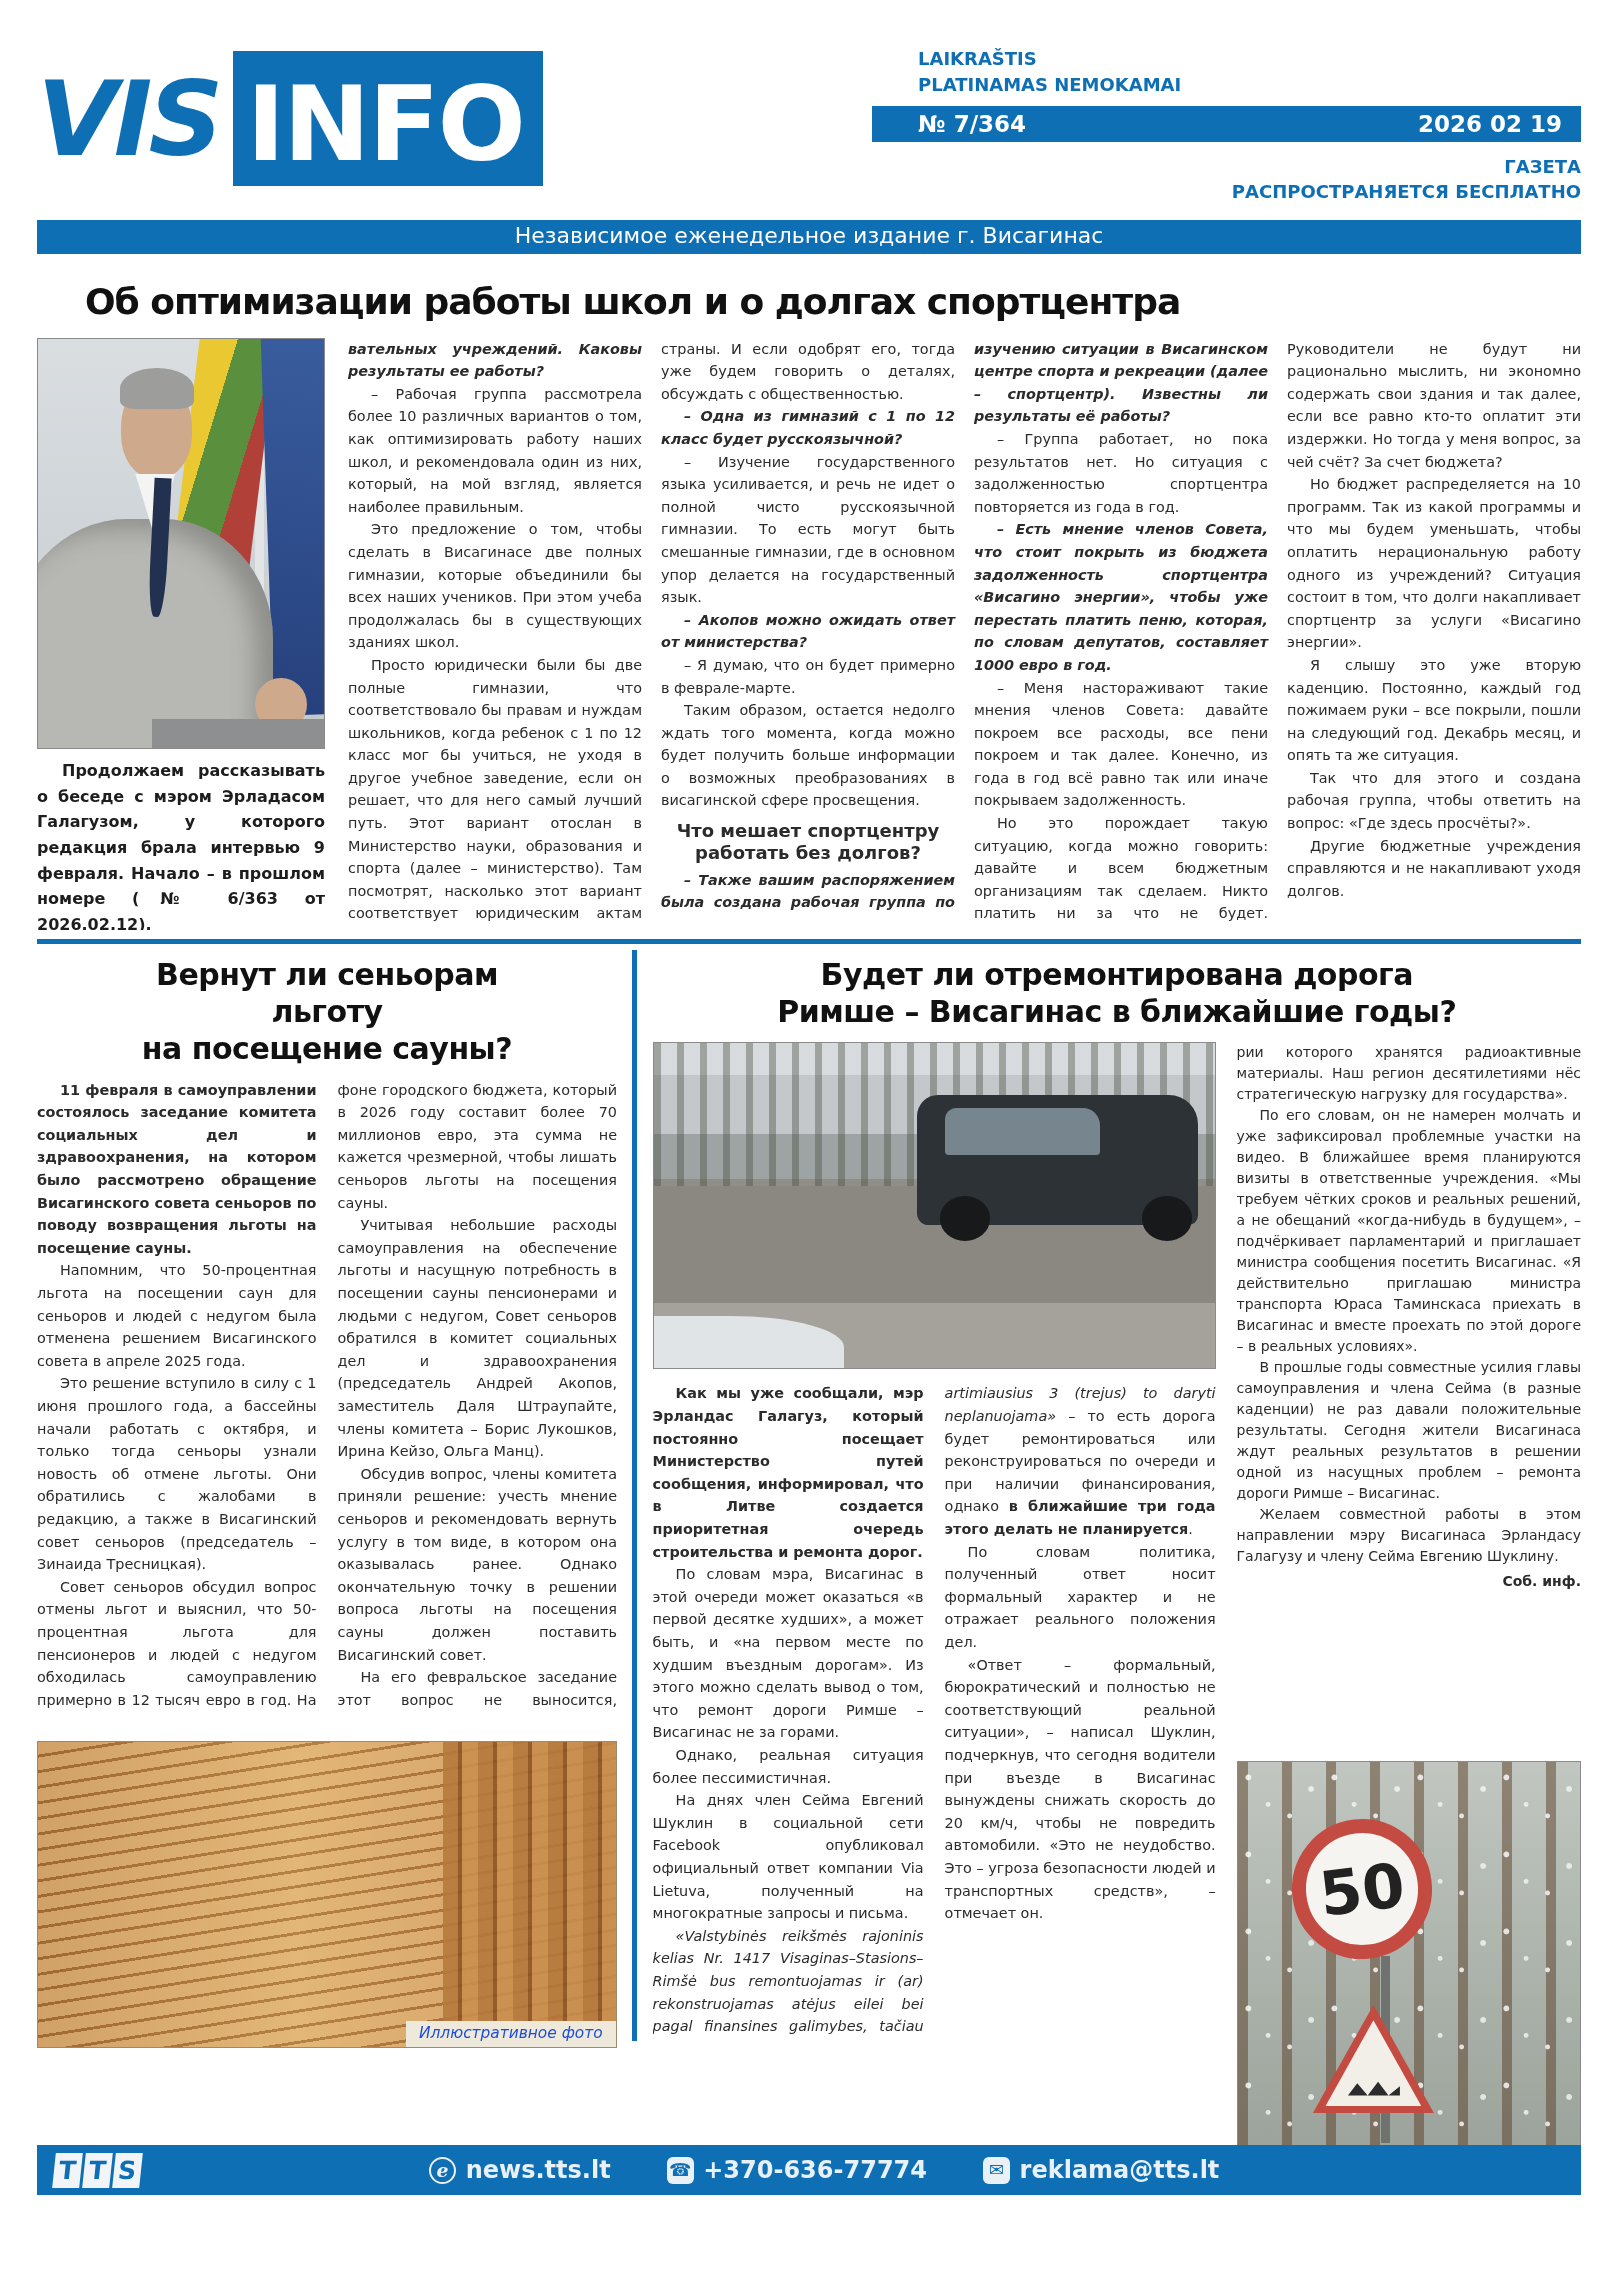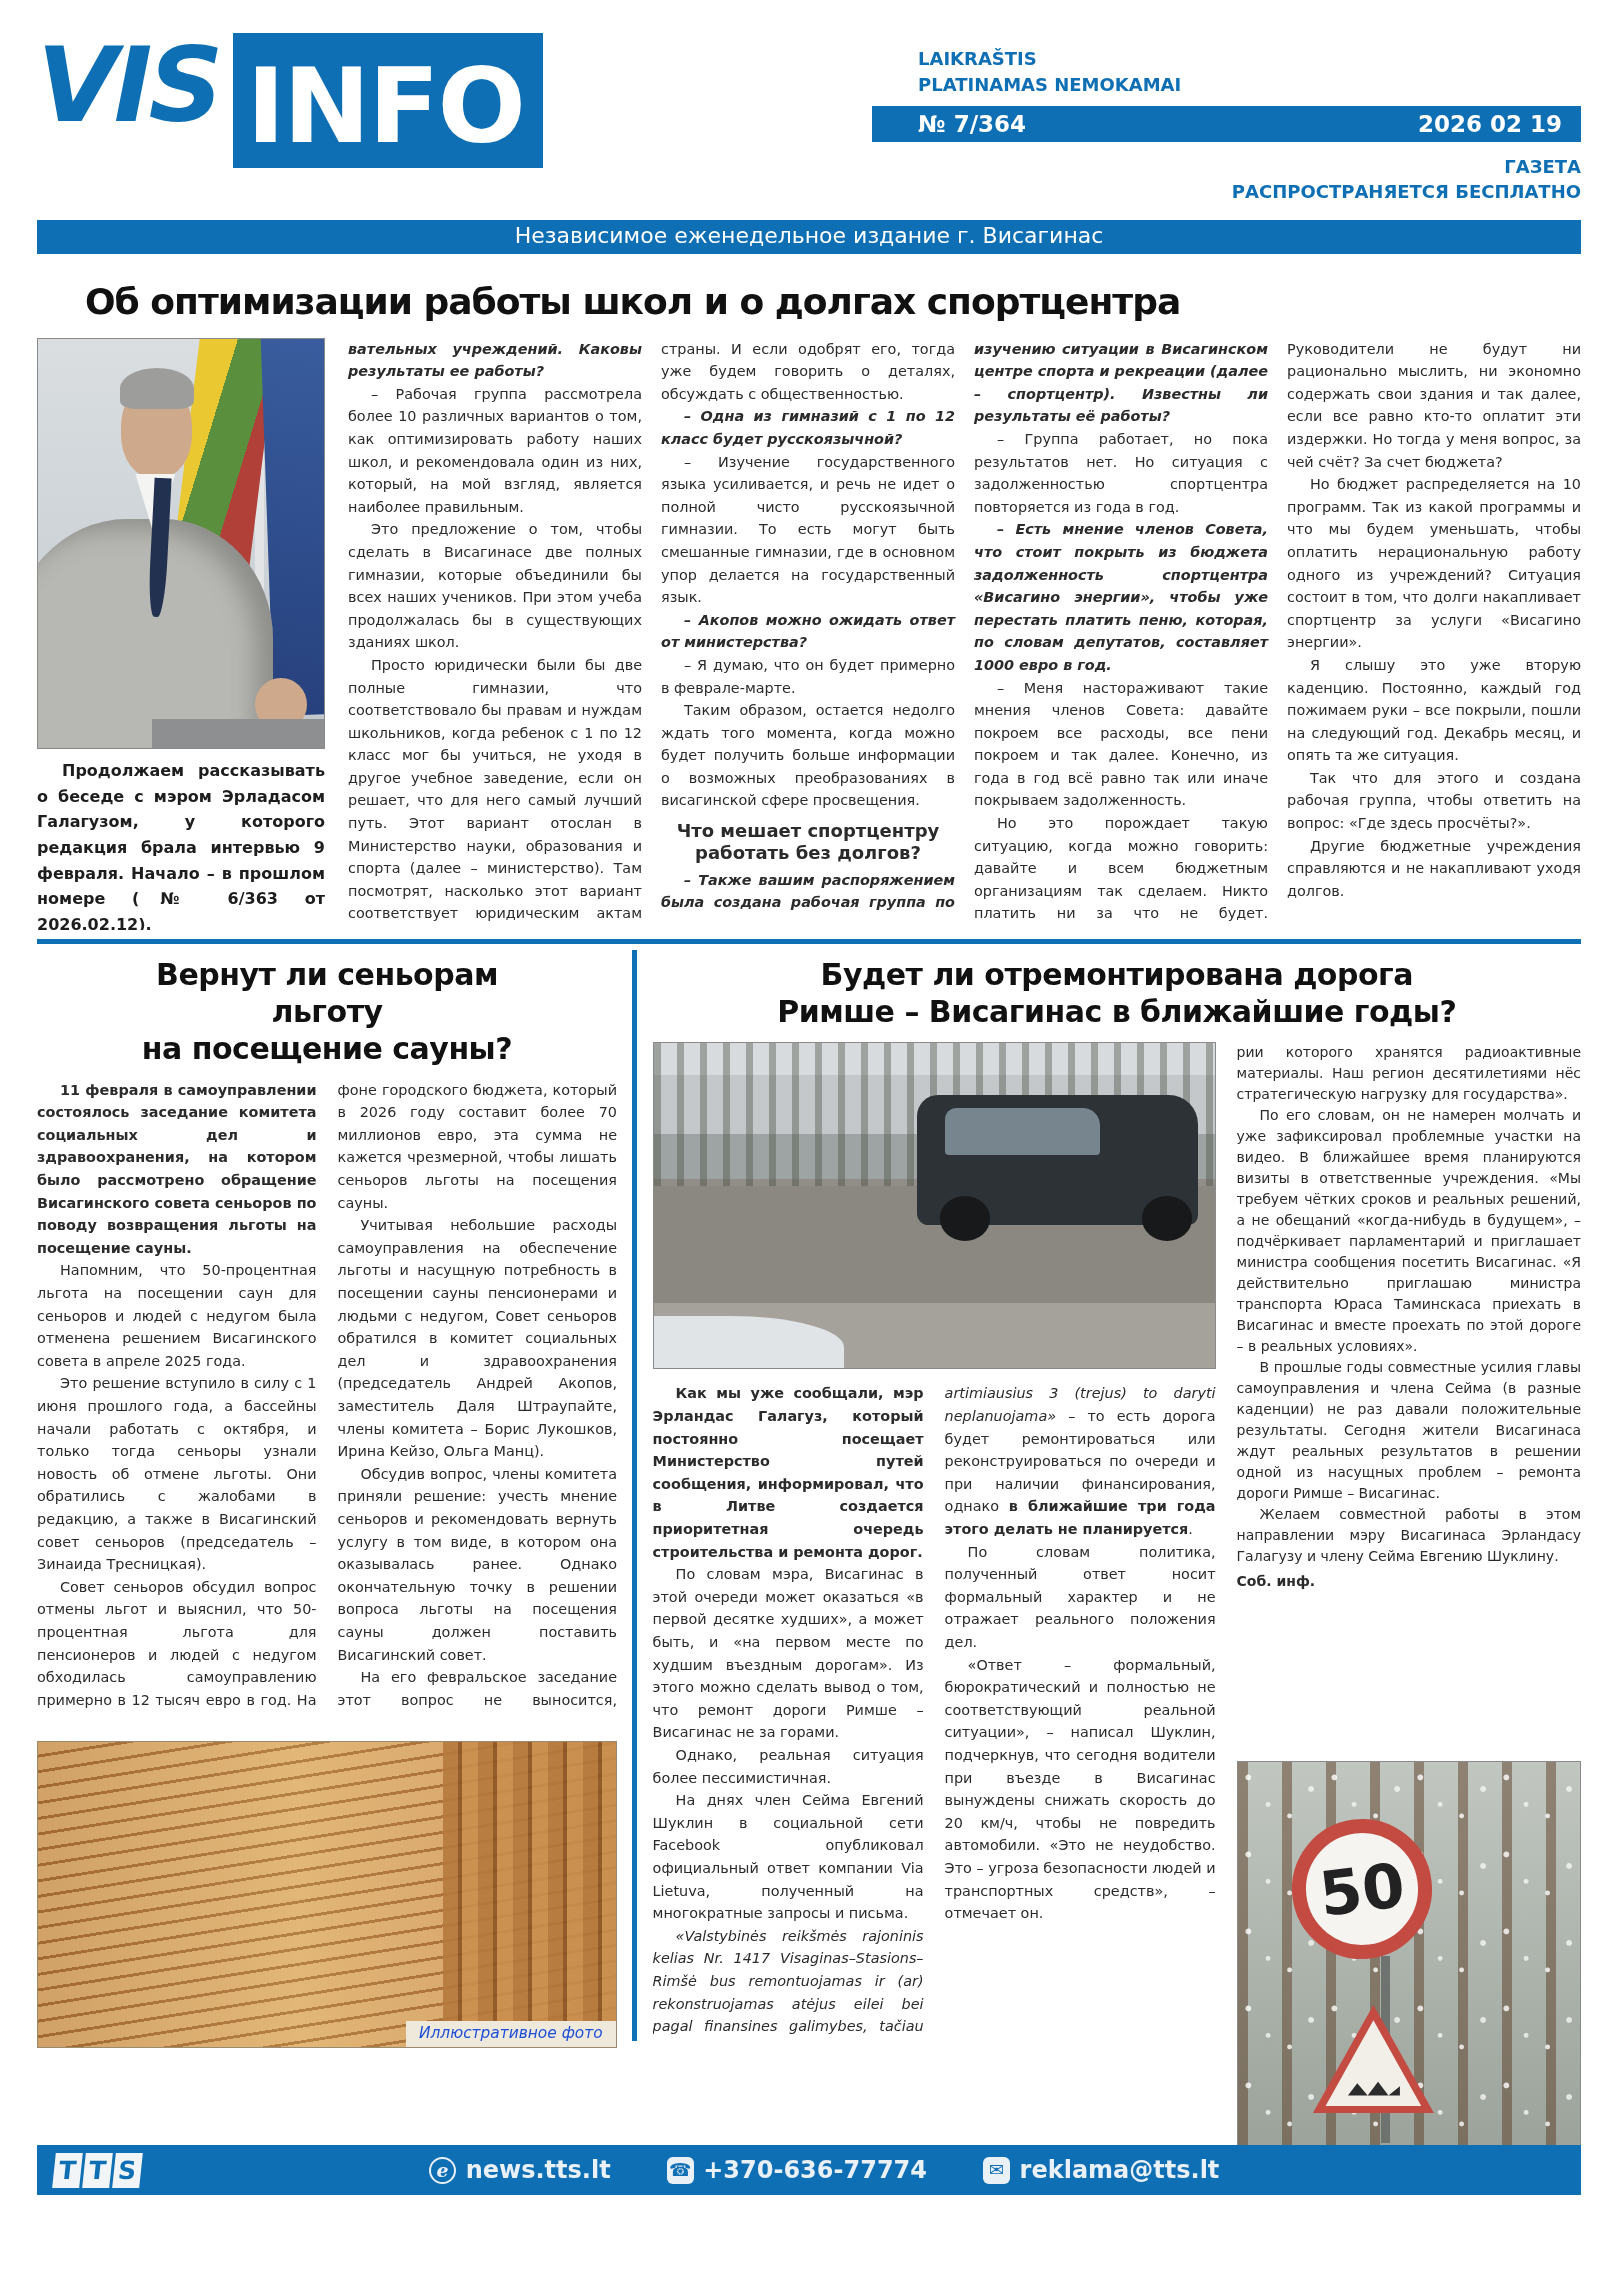--- a/index.html
+++ b/index.html
@@ -2,41 +2,41 @@
 <html lang="ru" style="--accent: #0f6fb4;"><head>
 <meta charset="utf-8">
 <style>
   :root { --accent:#0f6fb4; }
   * { box-sizing:border-box; }
   body { margin:0; background:#e9e9e9; font-family:"DejaVu Sans","Liberation Sans",sans-serif; color:#2b2b2b; }
   .page { position:relative; width:1618px; height:2270px; margin:0 auto; background:#fff; overflow:hidden; }
 
   
   .masthead { display:flex; justify-content:space-between; padding:33px 37px 0 37px; }
-  .logo { display:flex; align-items:flex-start; }
+  .logo { display:flex; align-items:center; }
   .logo .vis { color:var(--accent); font-style:italic; font-weight:bold; font-size:104px; line-height:1; letter-spacing:-3.8px; padding-right:13.4px; }
   .logo .info { background:var(--accent); color:#fff; font-weight:bold; font-size:104px; line-height:1; padding:21px 19px 9.6px 13.4px; letter-spacing:-1.9px; }
   .mast-right { width:709px; padding-top:13.4px; }
   .lt-lines { color:var(--accent); font-weight:bold; font-size:18px; line-height:1.4; white-space:pre-line; margin-left:46px; }
   .issue-bar { margin-top:9px; background:var(--accent); color:#fff; display:flex; justify-content:space-between; align-items:center; font-weight:bold; font-size:23px; padding:4.8px 19px 5.8px 46px;gap:48px; }
   .free-ru { color:var(--accent); font-weight:bold; font-size:18px; line-height:1.4; text-align:right; white-space:pre-line; margin-top:11.5px; }
   .banner { margin:15.4px 37px 0 37px; background:var(--accent); color:#fff; text-align:center; font-size:22px; padding:3.8px 0 5.8px 0; }
 
   
   h1.headline { font-size:36px; font-weight:bold; letter-spacing:-1px; margin:27px 37px 15.4px 85px; color:#111; }
   h2.headline2 { text-align:center; font-size:30px; font-weight:bold; line-height:1.22; letter-spacing:-0.5px; color:#111; white-space:pre-line; margin:13.4px 0 11.5px 0; }
   .flow { font-size:14.4px; line-height:22.6px; text-align:justify; }
   .flow p.para { margin:0; }
   .p-normal { text-indent:23px; }
   .p-cont { text-indent:0; }
   .p-q { font-weight:bold; font-style:italic; text-indent:23px; }
   .p-qcont { font-weight:bold; font-style:italic; text-indent:0; }
   .p-lead { font-weight:bold; text-indent:23px; }
   .p-subhead { text-align:center; font-weight:bold; font-size:18px; line-height:1.25; text-indent:0; white-space:pre-line; margin:7.7px 0 3.8px 0 !important; }
-  .p-byline { text-align:left; font-weight:bold; text-indent:0; white-space:pre-line; margin-top:3.8px !important; }
+  .p-byline { text-align:right; font-weight:bold; text-indent:0; white-space:pre-line; margin-top:3.8px !important; }
   .r-italic { font-style:italic; }
   .r-bold { font-weight:bold; }
 
   
   .interview-body { display:flex; gap:23px; margin:0 37px; height:592px; overflow:hidden; }
   .col-first { width:288px; flex:none; }
   .photo { position:relative; overflow:hidden; }
   .mayor-photo { width:288px; height:411px; border:1px solid #8a8a8a; background:linear-gradient(180deg,#dadee1 0%,#cdd3d7 55%,#c0c6ca 100%); }
   .flag-lt { position:absolute; left:51%; top:-6%; width:27%; height:76%; background:linear-gradient(100deg,#e9c832 0 32%,#5a8f3e 32% 63%,#b04038 63% 100%); transform:rotate(7deg); }
   .flag-eu { position:absolute; right:-3%; top:-4%; width:23%; height:96%; background:linear-gradient(190deg,#3a5ea0,#26407c); transform:rotate(-2deg); }

